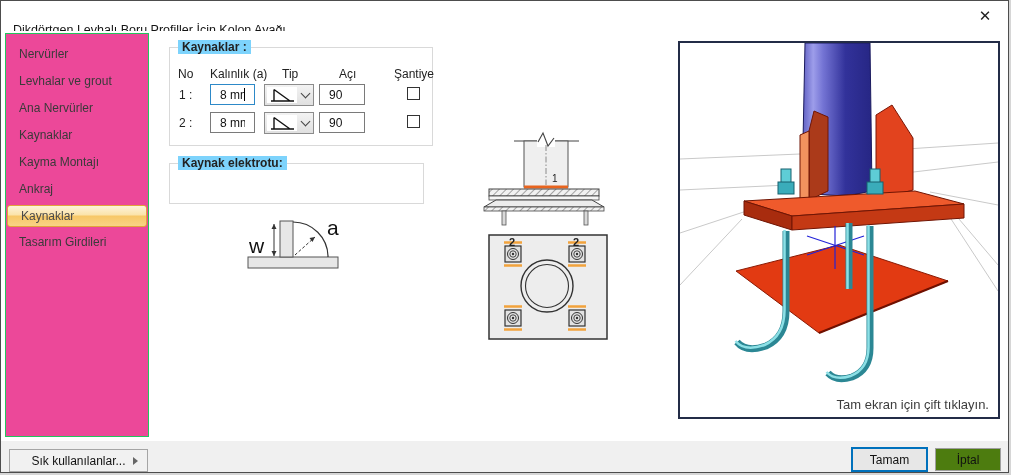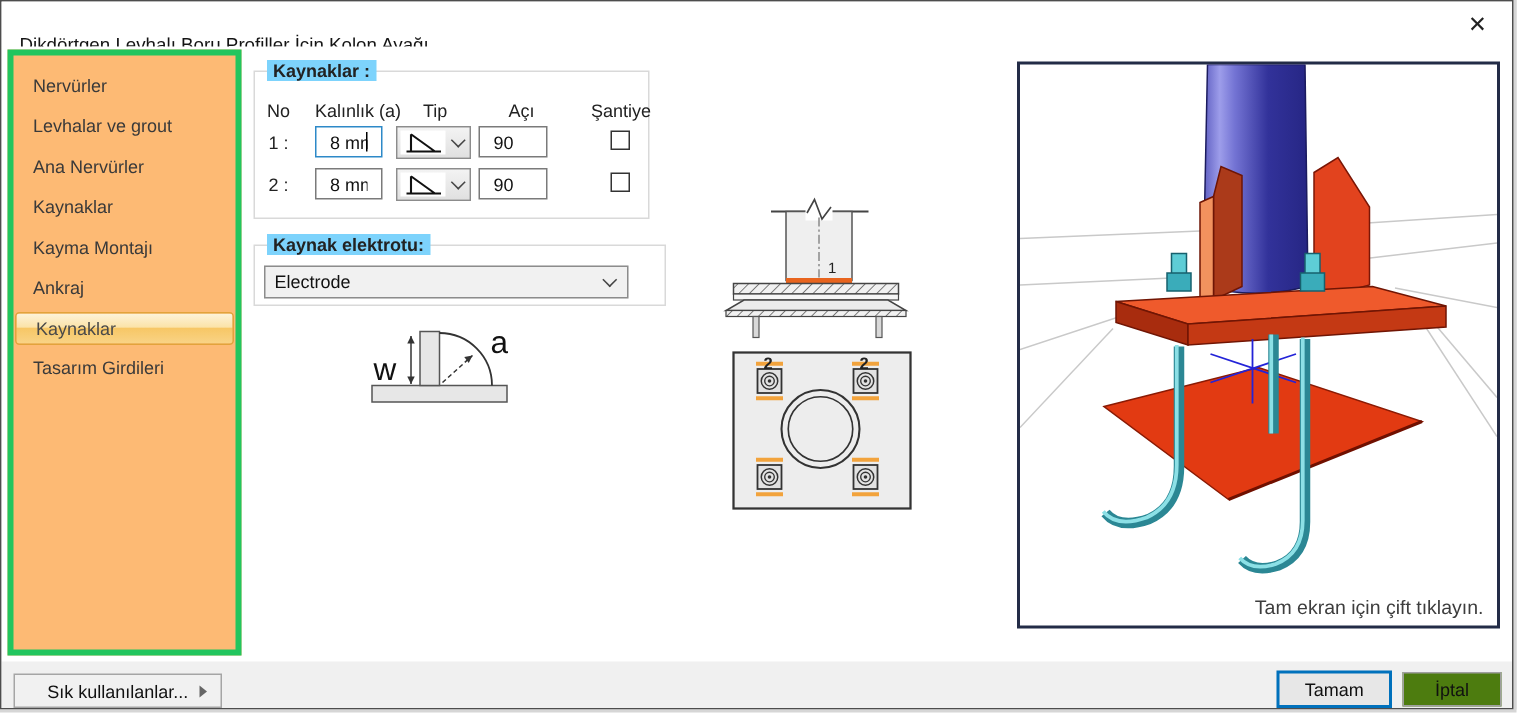--- a/index.html
+++ b/index.html
@@ -7,21 +7,21 @@
   .dialog{position:relative;width:1009px;height:473px;border:1px solid #4d4d4d;background:#fff;
           font-family:"Liberation Sans",sans-serif;color:#1a1a1a;overflow:hidden;}
   
   .titlebar{height:30px;display:flex;align-items:center;background:#fff;}
   .title{padding-left:12px;font-size:12.5px;color:#141414;margin-top:28px;}
   .closebtn{margin-left:auto;width:46px;height:30px;display:flex;align-items:center;justify-content:center;
             font-size:15px;color:#222;cursor:pointer;}
   
   .body{position:relative;height:410px;background:#fff;}
   
-  .sidebar{position:absolute;left:4px;top:2px;width:156px;height:404px;background:#fdba74;border:4px solid #22c55e;}
+  .sidebar{position:absolute;left:4px;top:2px;width:144px;height:404px;background:#ec4899;border:1px solid #22c55e;}
   .side-item{height:27px;line-height:27px;padding-left:13px;font-size:12px;color:#3a3a3a;cursor:pointer;white-space:nowrap;}
   .side-item.first{margin-top:7px;}
   .side-item.selected{margin:2px 1px;height:22px;line-height:21px;border:1px solid #e2a33c;border-radius:3px;
       background:linear-gradient(#fdf3da, #fbe3a9 45%, #f7c766 50%, #f9d386);color:#4a4a4a;}
   
   .group{position:absolute;border:1px solid #d9d9d9;background:#fff;}
   .gtitle{position:absolute;top:-8px;left:8px;background:#7dd3fc;padding:0 4px;font-size:12px;color:#222;line-height:14px;white-space:nowrap;font-weight:bold;}
   .hdr{position:absolute;font-size:12px;color:#222;white-space:nowrap;}
   .rowlab{position:absolute;font-size:12px;color:#222;}
   .tbox{position:absolute;height:21px;border:1px solid #7a7a7a;font-family:"Liberation Sans",sans-serif;
@@ -105,26 +105,22 @@
           <svg width="28" height="15" viewBox="0 0 28 15">
               <path d="M3,13 H26 M6,1.5 V13 M6,1.5 L22,13" stroke="#111" stroke-width="1.4" fill="none"></path>
             </svg>
         </span>
         <span class="chev"></span>
       </div>
       <input class="tbox" style="left: 149px; top: 64px; width: 46px;" value="90">
       <span class="checkbox" style="left:237px;top:67px;"></span>
     </div>
 
-    <div class="group" style="left:168px;top:132px;width:275px;height:41px;text-align:center;">
+    <div class="group" style="left:168px;top:132px;width:255px;height:41px;text-align:center;">
       <div class="gtitle">Kaynak elektrotu:</div>
-      <div class="combo" style="left:6px;top:13px;width:243px;">
-        <span>Electrode</span>
-        <span class="chev"></span>
-      </div>
     </div>
 
     <svg class="figure" style="left:238px;top:184px;" width="106" height="58" viewBox="0 0 106 58">
       <rect x="9" y="42" width="90" height="11" fill="#e7e7e7" stroke="#555" stroke-width="1"></rect>
       <rect x="41" y="6" width="13" height="36" fill="#e7e7e7" stroke="#555" stroke-width="1"></rect>
       <path d="M35,9 V41" stroke="#333" stroke-width="1"></path>
       <path d="M35,9 l-2.5,5 h5 z" fill="#333"></path>
       <path d="M35,41 l-2.5,-5 h5 z" fill="#333"></path>
       <path d="M54,7 A 35,35 0 0 1 89,42" fill="none" stroke="#333" stroke-width="1.2"></path>
       <path d="M56,40 L76,22" stroke="#333" stroke-width="1" stroke-dasharray="3,2"></path>

